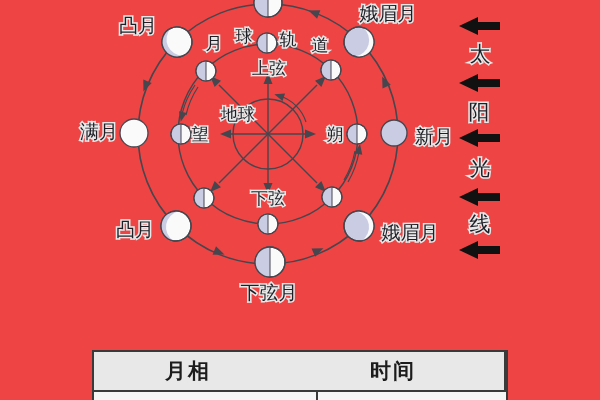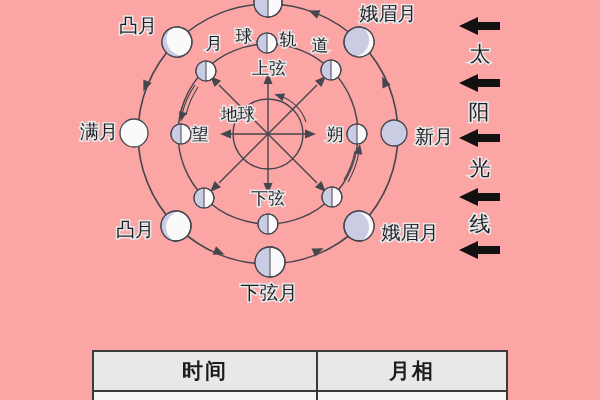--- a/index.html
+++ b/index.html
@@ -1,18 +1,18 @@
 <!DOCTYPE html>
 <html><head>
 <meta charset="utf-8">
 <style>
   html,body{margin:0;padding:0;}
   .screen{
     position:relative;width:600px;height:400px;
-    background:#fca5a5;overflow:hidden;
+    background:#ef4444;overflow:hidden;
     font-family:"Liberation Serif","DejaVu Serif",serif;
   }
   svg text{
     fill:#1e1e26;
     paint-order:stroke;
     stroke:#e8e8e8;
     stroke-width:3px;
     font-family:"Liberation Serif","DejaVu Serif",serif;
   }
   .t-big{font-size:19px;}
@@ -222,25 +222,25 @@
       <text x="480" y="61" class="t-sun">太</text>
       <text x="479" y="119" class="t-sun">阳</text>
       <text x="480" y="175" class="t-sun">光</text>
       <text x="480" y="231" class="t-sun">线</text>
     </g>
   </svg>
 
   
   <div class="ptable">
     <div class="prow header">
+      <div class="pcell c2">
+        <span class="hdr-text">月相</span>
+      </div>
       <div class="pcell c1">
         <span class="hdr-text">时间</span>
-      </div>
-      <div class="pcell c2">
-        <span class="hdr-text">月相</span>
       </div>
     </div>
     <div class="prow stub">
       <div class="pcell c1"></div>
       <div class="pcell c2"></div>
     </div>
   </div>
 
 </div>
 

